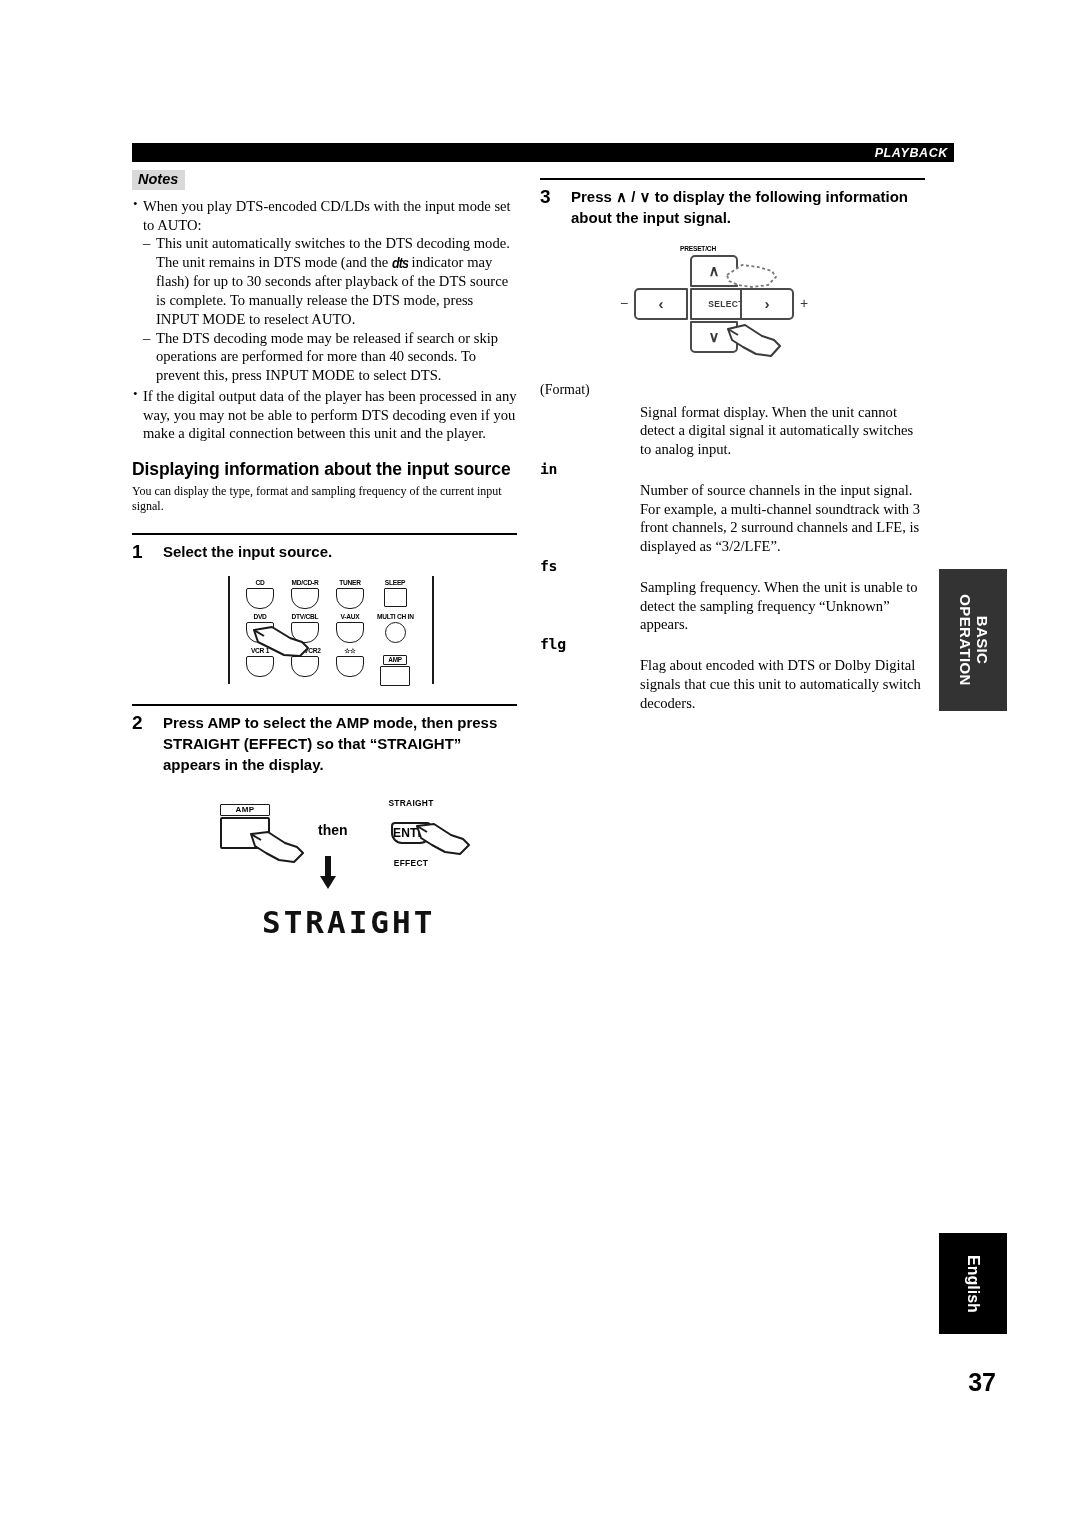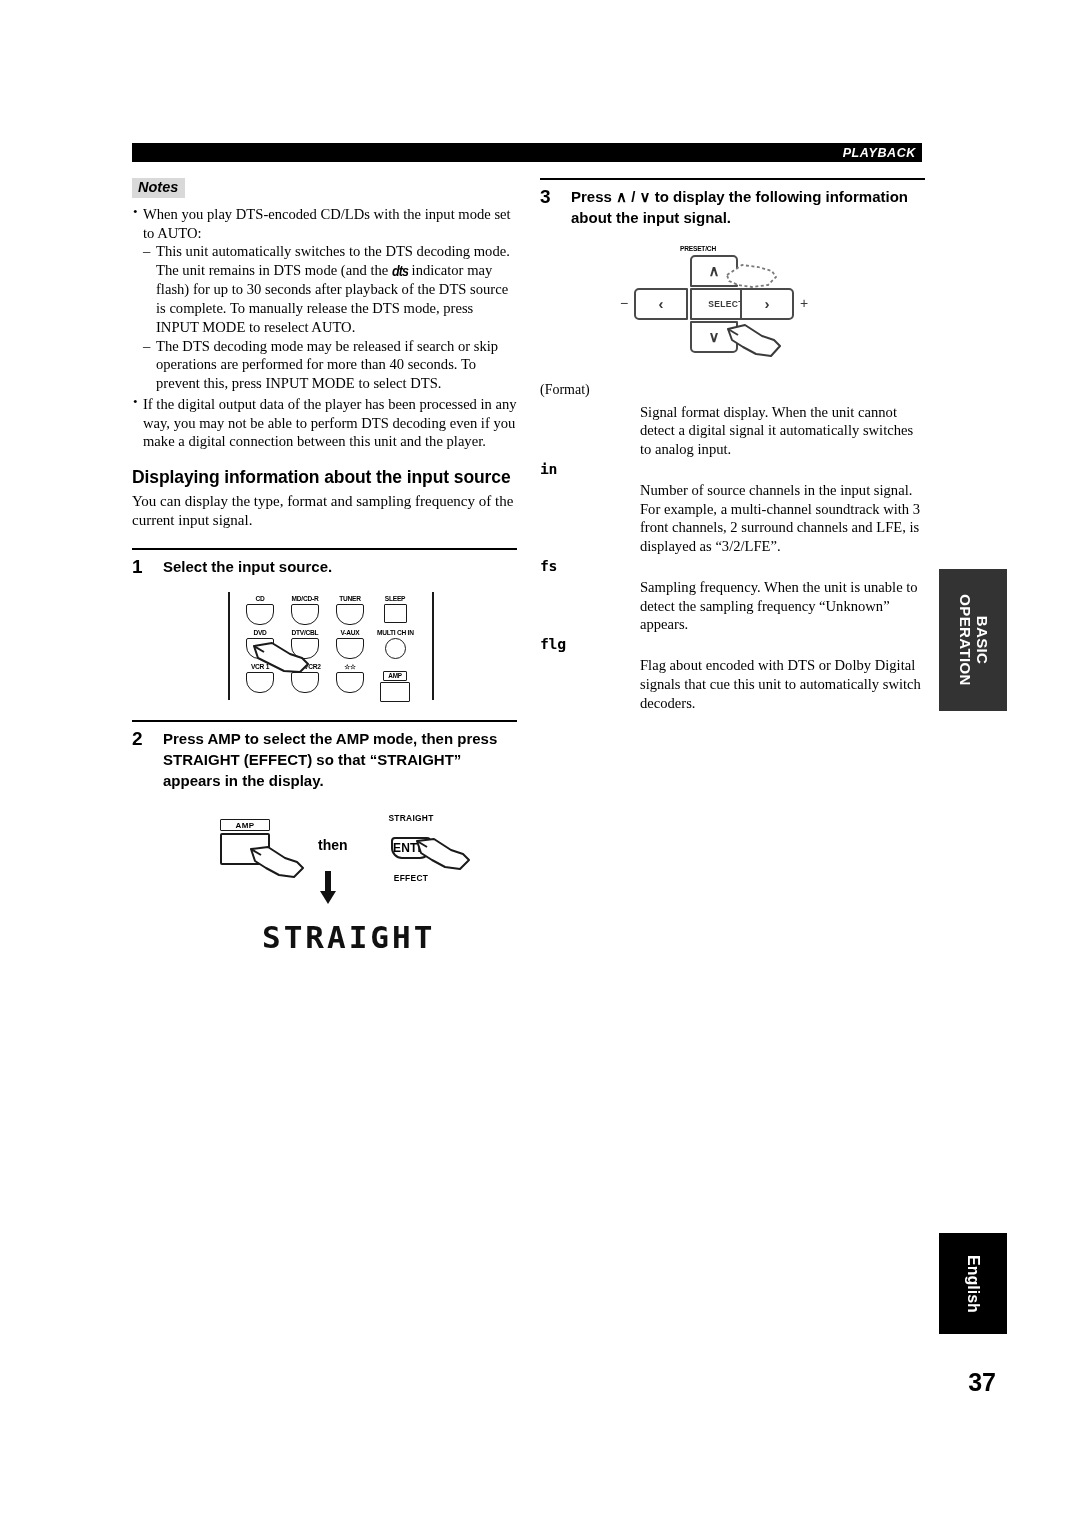--- a/index.html
+++ b/index.html
@@ -17,40 +17,41 @@
   }
 
   
   #header-bar {
     position: absolute;
     left: 132px;
     top: 143px;
     width: 790px;
     height: 19px;
     background: #000;
+    padding-left: 32px;
   }
   #header-bar .hdr-label {
     position: absolute;
     right: 6px;
     top: 50%;
     transform: translateY(-50%);
     color: #fff;
     font-family: "Liberation Sans", sans-serif;
     font-weight: bold;
     font-style: italic;
     font-size: 12.5px;
     letter-spacing: 0.6px;
     white-space: nowrap;
   }
 
   
   #col-left {
     position: absolute;
     left: 132px;
-    top: 178px;
+    top: 170px;
     width: 385px;
   }
   #col-right {
     position: absolute;
     left: 540px;
     top: 178px;
     width: 385px;
   }
 
   
@@ -112,21 +113,21 @@
   
   .sec-head {
     font-family: "Liberation Sans", sans-serif;
     font-weight: bold;
     font-size: 17.5px;
     line-height: 1.24;
     margin: 16px 4px 3px 0;
     letter-spacing: -0.1px;
   }
   .body-text {
-    font-size: 15px;
+    font-size: 12px;
     line-height: 1.285;
   }
 
   
   .step-rule {
     border-top: 2.1px solid #000;
     margin-top: 18px;
     margin-bottom: 6px;
   }
   .step {

